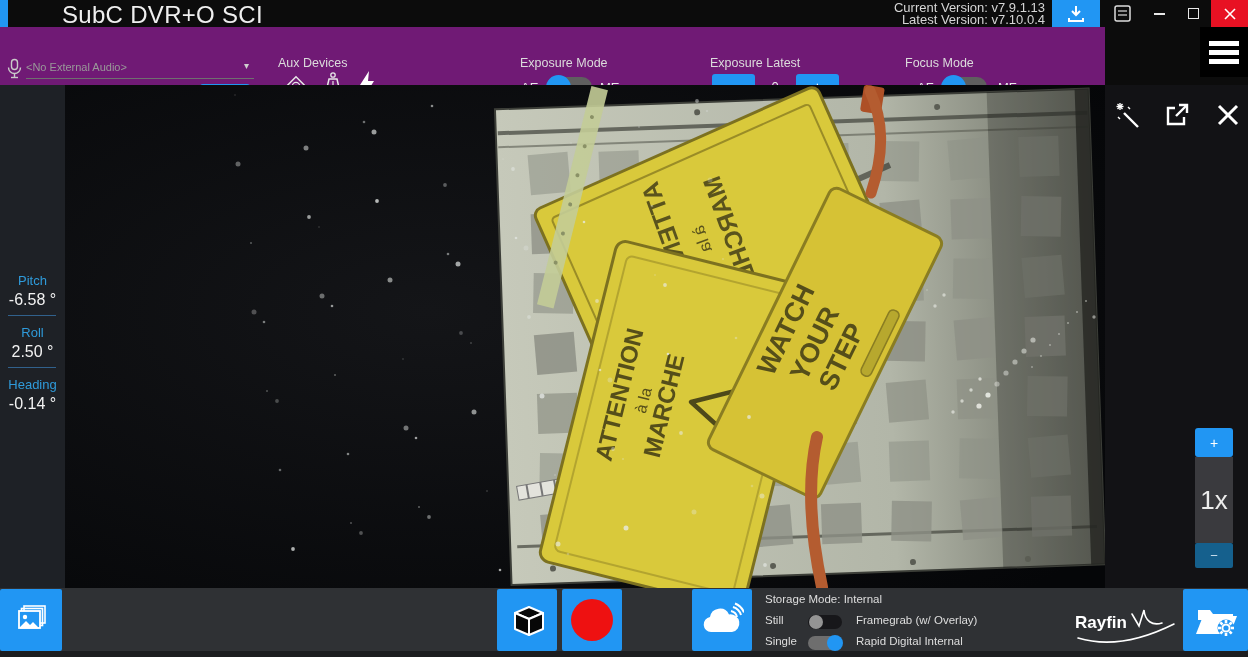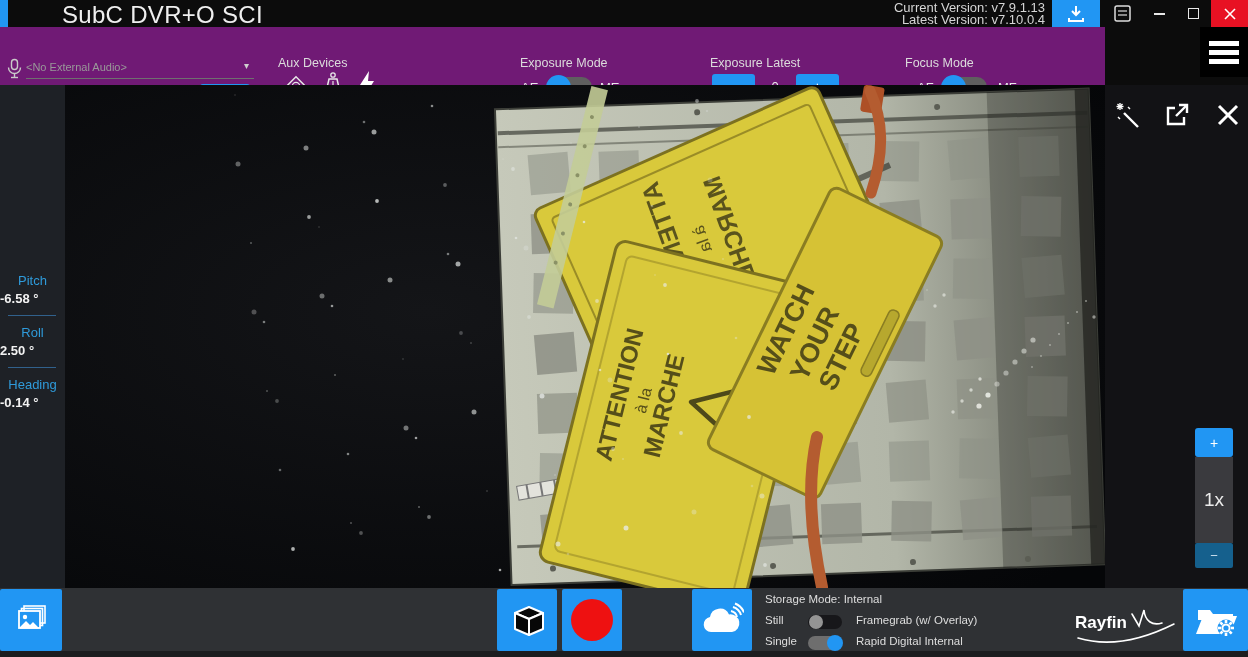--- a/index.html
+++ b/index.html
@@ -32,27 +32,27 @@
   .tog-txt{top:53px;font-size:13px;color:#e8e8e8;}
   .tog{top:50px;width:44px;height:20px;border-radius:10px;background:#5f5f5f;}
   .tog .knob{position:absolute;width:25px;height:25px;border-radius:50%;background:#2196f3;top:-2.5px;left:-2px;}
   .ev-btn{top:47px;width:43px;height:27px;background:#2196f3;border-radius:3px;display:flex;align-items:center;justify-content:center;font-size:16px;color:#fff;}
   .ev-val{left:757px;top:52px;width:36px;text-align:center;font-size:13px;color:#eee;}
   .hamburger{left:1200px;top:27px;width:48px;height:50px;background:#000;display:flex;flex-direction:column;justify-content:center;align-items:center;gap:4px;}
   .hamburger span{display:block;width:30px;height:5px;background:#fff;}
   
   .sidebar-left{left:0;top:85px;width:65px;height:503px;background:#1e2126;}
   .tele-label{width:65px;text-align:center;font-size:13px;color:#2f9bdb;}
-  .tele-value{width:65px;font-size:13px;color:#f2f2f2;font-weight:bold;}
+  .tele-value{width:65px;text-align:center;font-size:16px;color:#f2f2f2;}
   .tele-div{left:8px;width:48px;height:1px;background:#31618c;}
   .video-feed{left:65px;top:85px;width:1040px;height:503px;background:#060709;}
   .sidebar-right{left:1105px;top:85px;width:143px;height:503px;background:#121215;}
   .ol-icon{top:15px;width:30px;height:30px;display:flex;align-items:center;justify-content:center;}
   .zoom-plus{left:90px;top:343px;width:38px;height:29px;background:#2196f3;border-radius:3px;display:flex;align-items:center;justify-content:center;font-size:14px;color:#fff;}
-  .zoom-mid{left:90px;top:372px;width:38px;height:86px;background:#3a3a3e;display:flex;align-items:center;justify-content:center;font-size:19px;color:#ececec;}
+  .zoom-mid{left:90px;top:372px;width:38px;height:86px;background:#3a3a3e;display:flex;align-items:center;justify-content:center;font-size:26px;color:#ececec;}
   .zoom-minus{left:90px;top:458px;width:38px;height:25px;background:#15608d;border-radius:2px;display:flex;align-items:center;justify-content:center;font-size:13px;color:#cfe3f0;}
   
   .bottombar{left:0;top:588px;width:1248px;height:69px;background:#2f3134;}
   .bb-strip{left:0;top:63px;width:1248px;height:6px;background:#1c1d1f;}
   .bb-btn{top:1px;height:62px;background:#2196f3;border-radius:2px;display:flex;align-items:center;justify-content:center;}
   .gallery-btn{left:0;width:62px;}
   .cube-btn{left:497px;width:60px;}
   .rec-btn{left:562px;width:60px;}
   .cam-btn{left:627px;width:60px;position:absolute;}
   .cloud-btn{left:692px;width:60px;}

